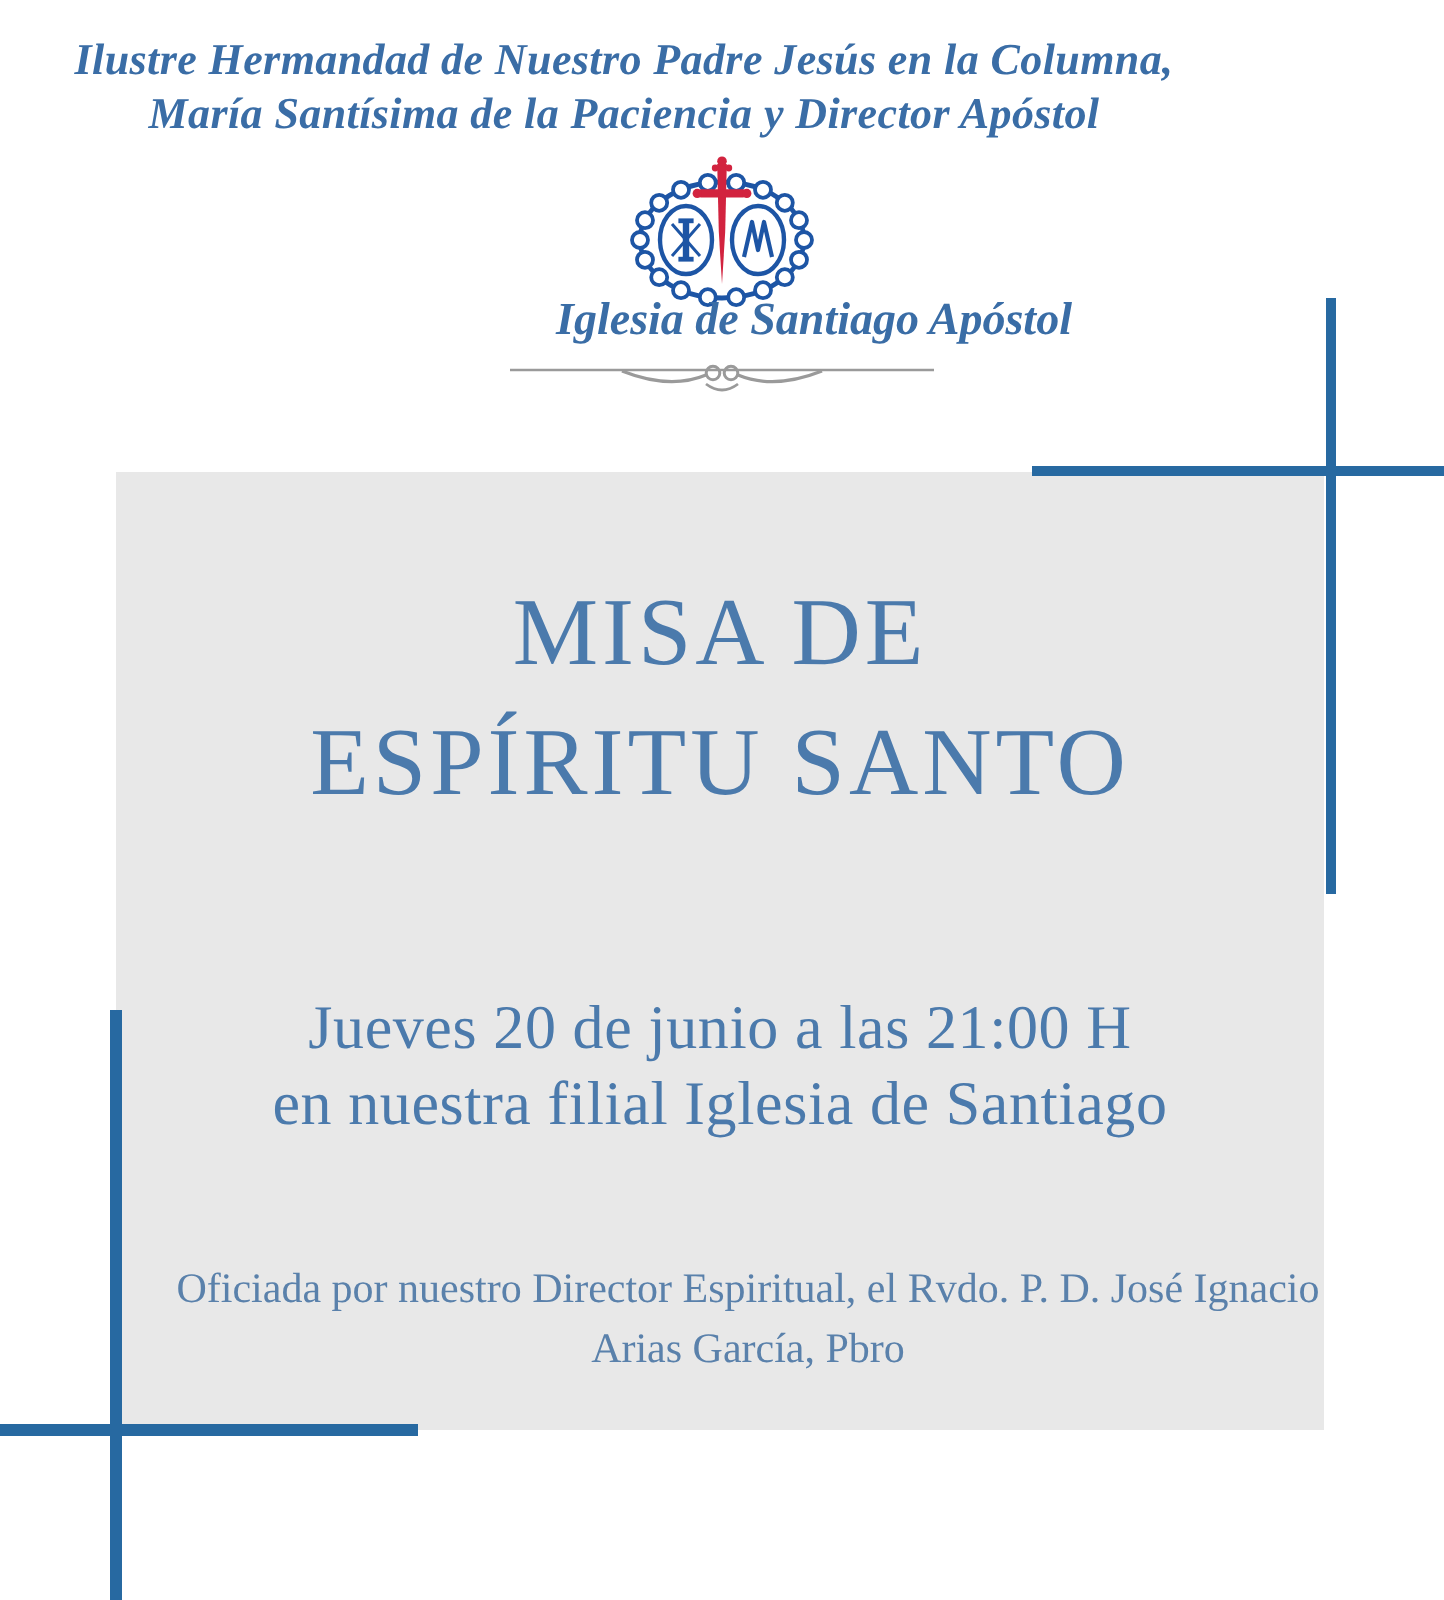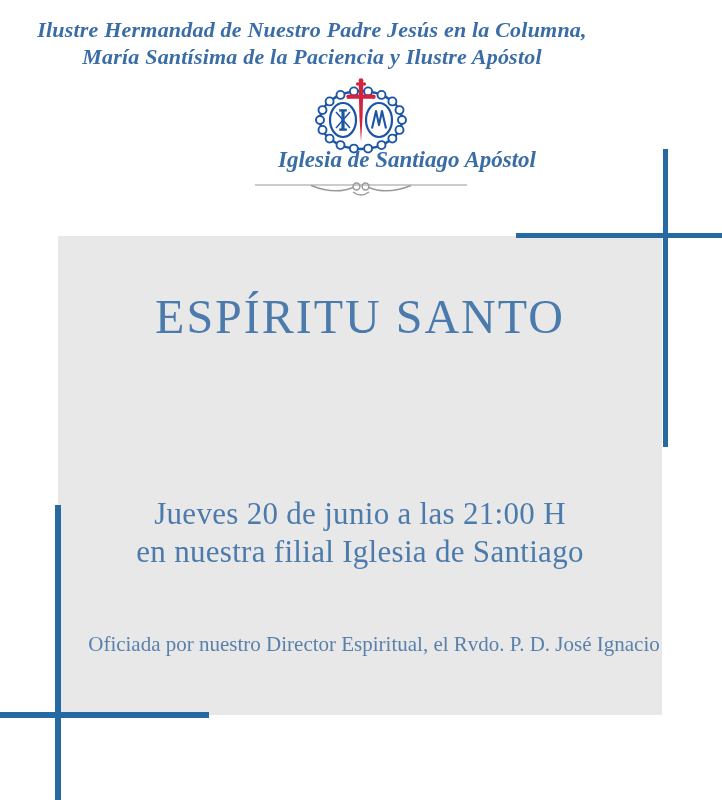--- a/index.html
+++ b/index.html
@@ -61,21 +61,21 @@
   .tr-h{left:516px;top:233px;width:206px;height:5px;}
   .bl-v{left:55px;top:505px;width:6px;height:295px;}
   .bl-h{left:0;top:712px;width:209px;height:6px;}
   .line-block{display:block;}
 </style>
 </head>
 <body>
 
 <div class="header">
   <span class="line-block">Ilustre Hermandad de Nuestro Padre Jesús en la Columna,</span>
-  <span class="line-block">María Santísima de la Paciencia y Ilustre Apóstol</span>
+  <span class="line-block">María Santísima de la Paciencia y Director Apóstol</span>
 </div>
 
 <svg class="emblem" width="116" height="78" viewBox="0 0 116 78" aria-hidden="true">
   <g stroke="#1d55a5" fill="none" stroke-width="2.4">
     <ellipse cx="58" cy="44" rx="41" ry="29"></ellipse>
   </g>
   <g stroke="#1d55a5" fill="#ffffff" stroke-width="1.9">
     <circle cx="99" cy="44" r="4"></circle>
       <circle cx="96.5" cy="53.9" r="4"></circle>
     <circle cx="89.4" cy="62.6" r="4"></circle>
@@ -130,28 +130,30 @@
     <path d="M156,7.5 Q132,17 114,9.5" stroke-width="1.6"></path>
     <circle cx="101.5" cy="8.5" r="3.4" stroke-width="1.5"></circle>
     <circle cx="110.5" cy="8.5" r="3.4" stroke-width="1.5"></circle>
     <path d="M98,14 q8,6 16,0" stroke-width="1.4"></path>
   </g>
 </svg>
 
 <div class="panel"></div>
 
 <div class="title">
+  <span class="line-block">MISA DE</span>
   <span class="line-block">ESPÍRITU SANTO</span>
 </div>
 
 <div class="schedule">
   <span class="line-block">Jueves 20 de junio a las 21:00 H</span>
   <span class="line-block">en nuestra filial Iglesia de Santiago</span>
 </div>
 
 <div class="celebrant">
   <span class="line-block">Oficiada por nuestro Director Espiritual, el Rvdo. P. D. José Ignacio</span>
+  <span class="line-block">Arias García, Pbro</span>
 </div>
 
 <div class="cross-line tr-v"></div>
 <div class="cross-line tr-h"></div>
 <div class="cross-line bl-v"></div>
 <div class="cross-line bl-h"></div>
 
 </body></html>

